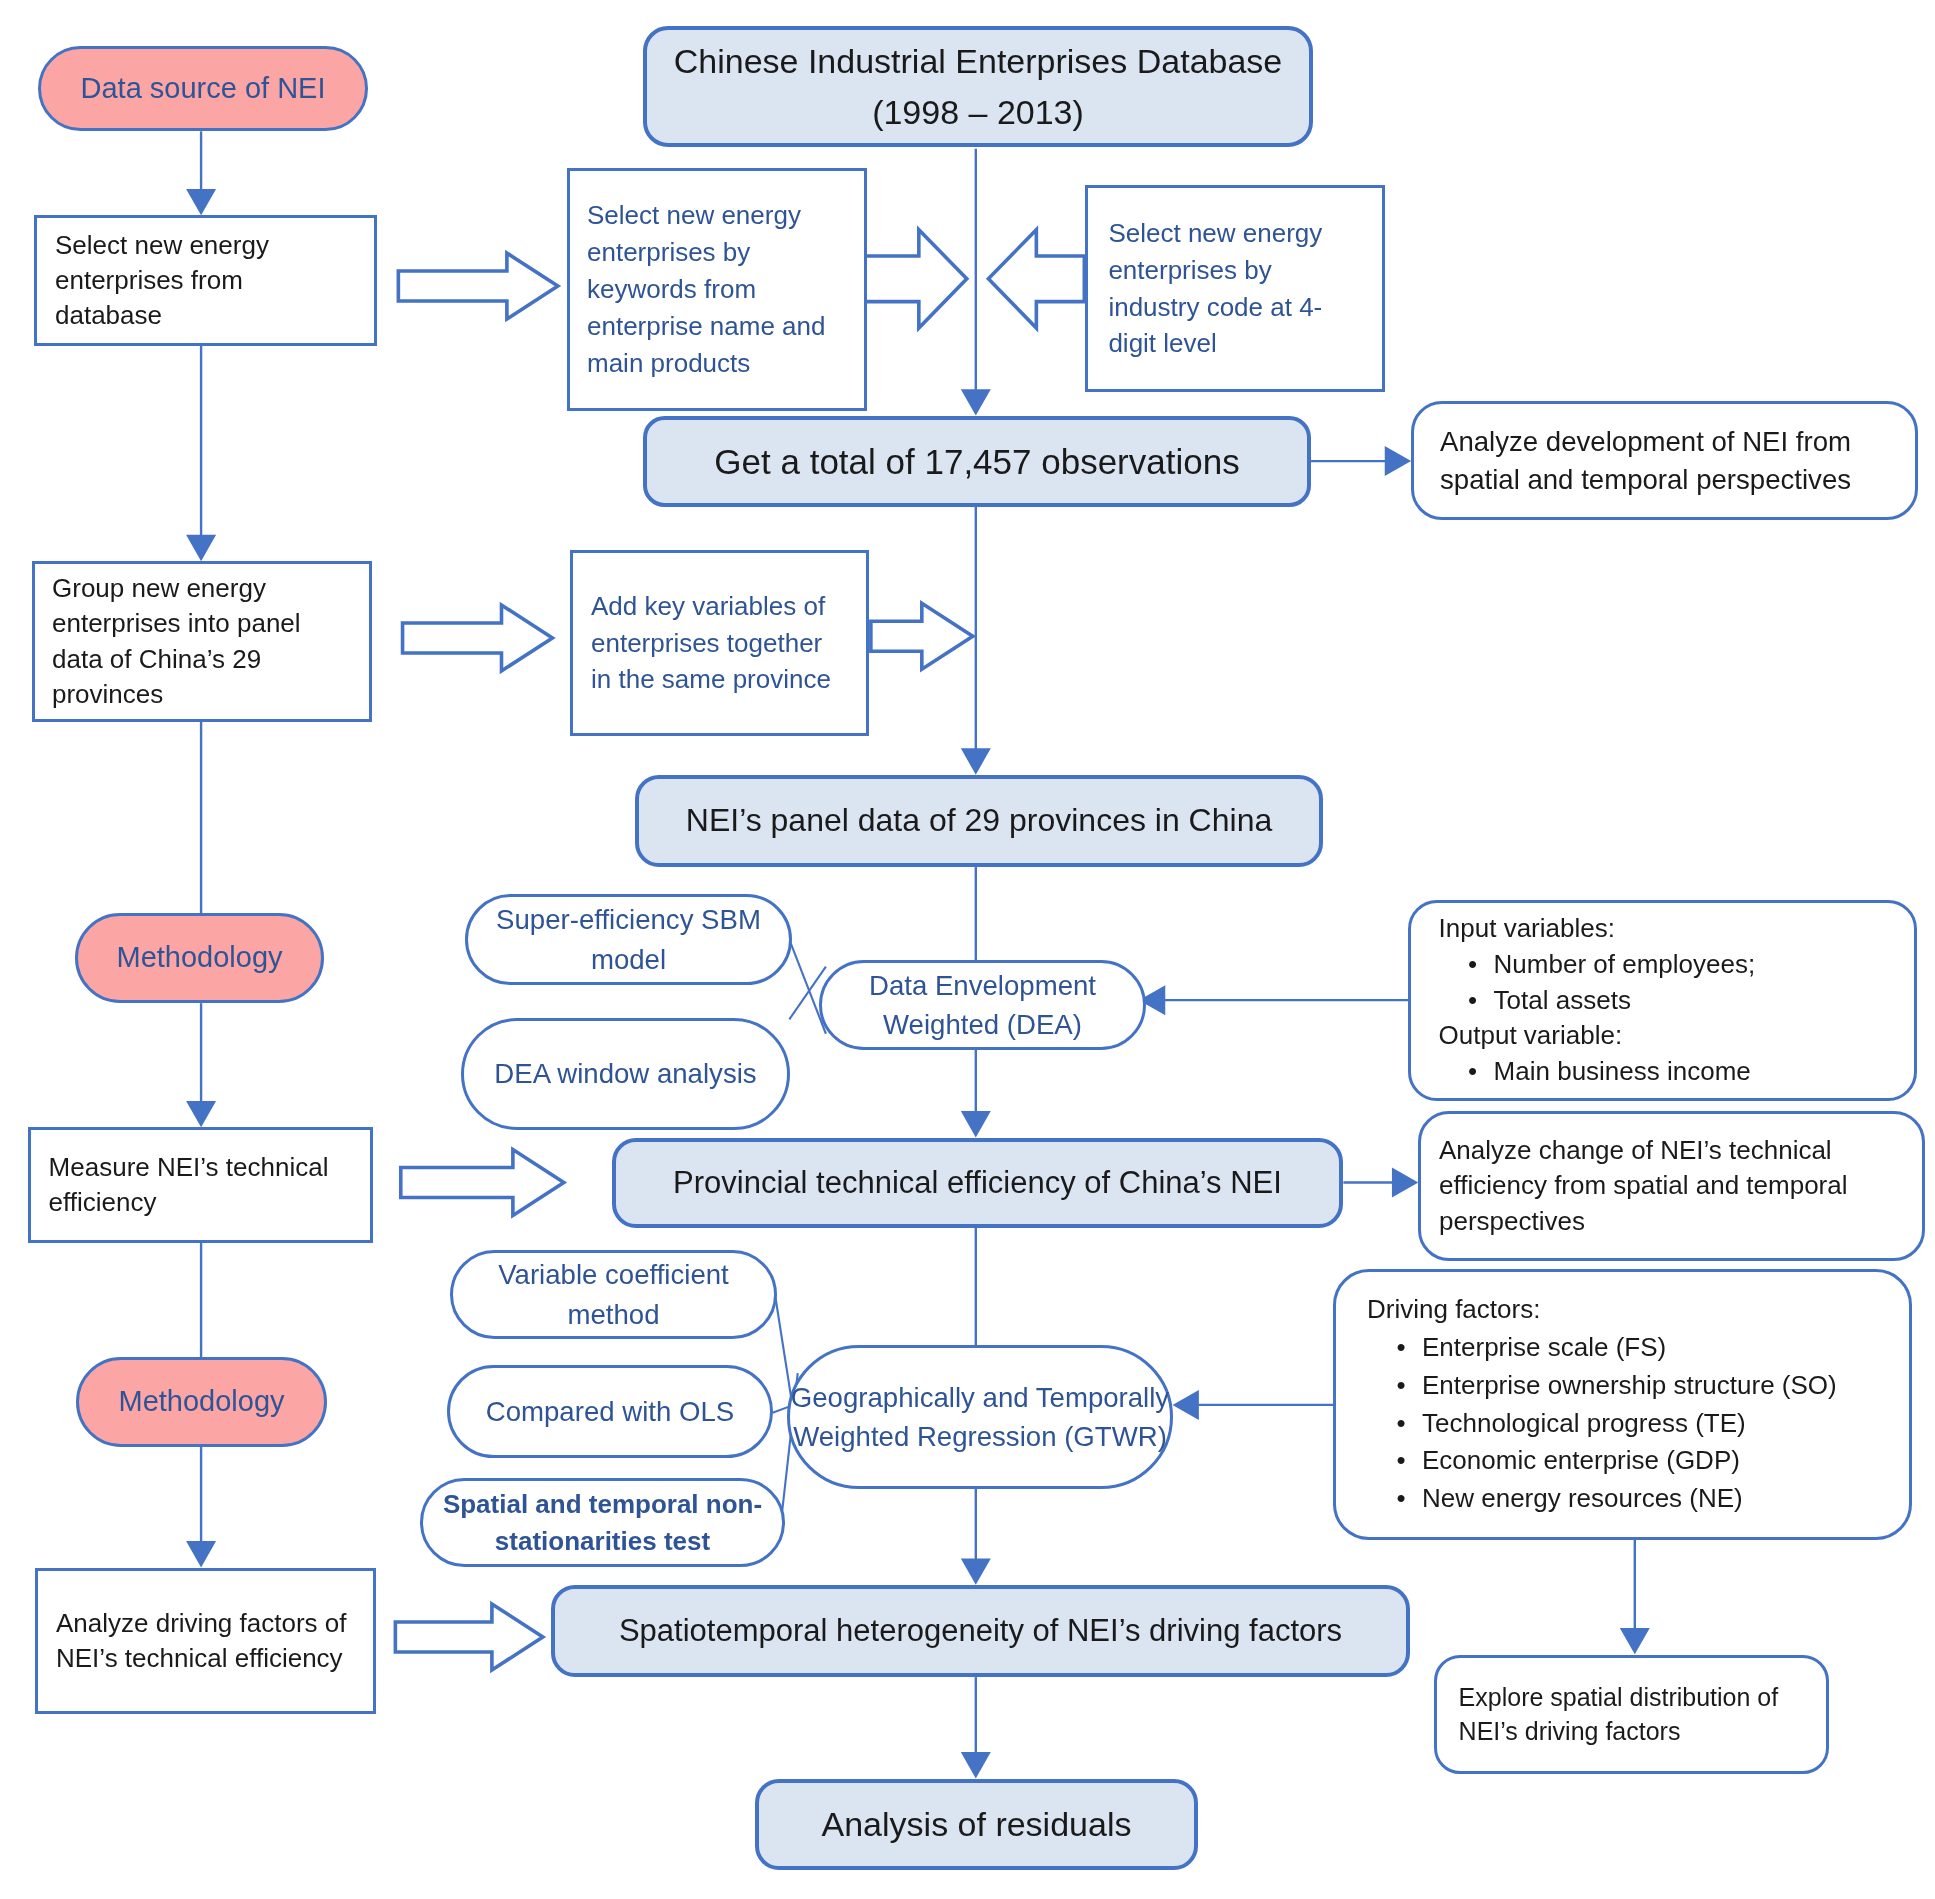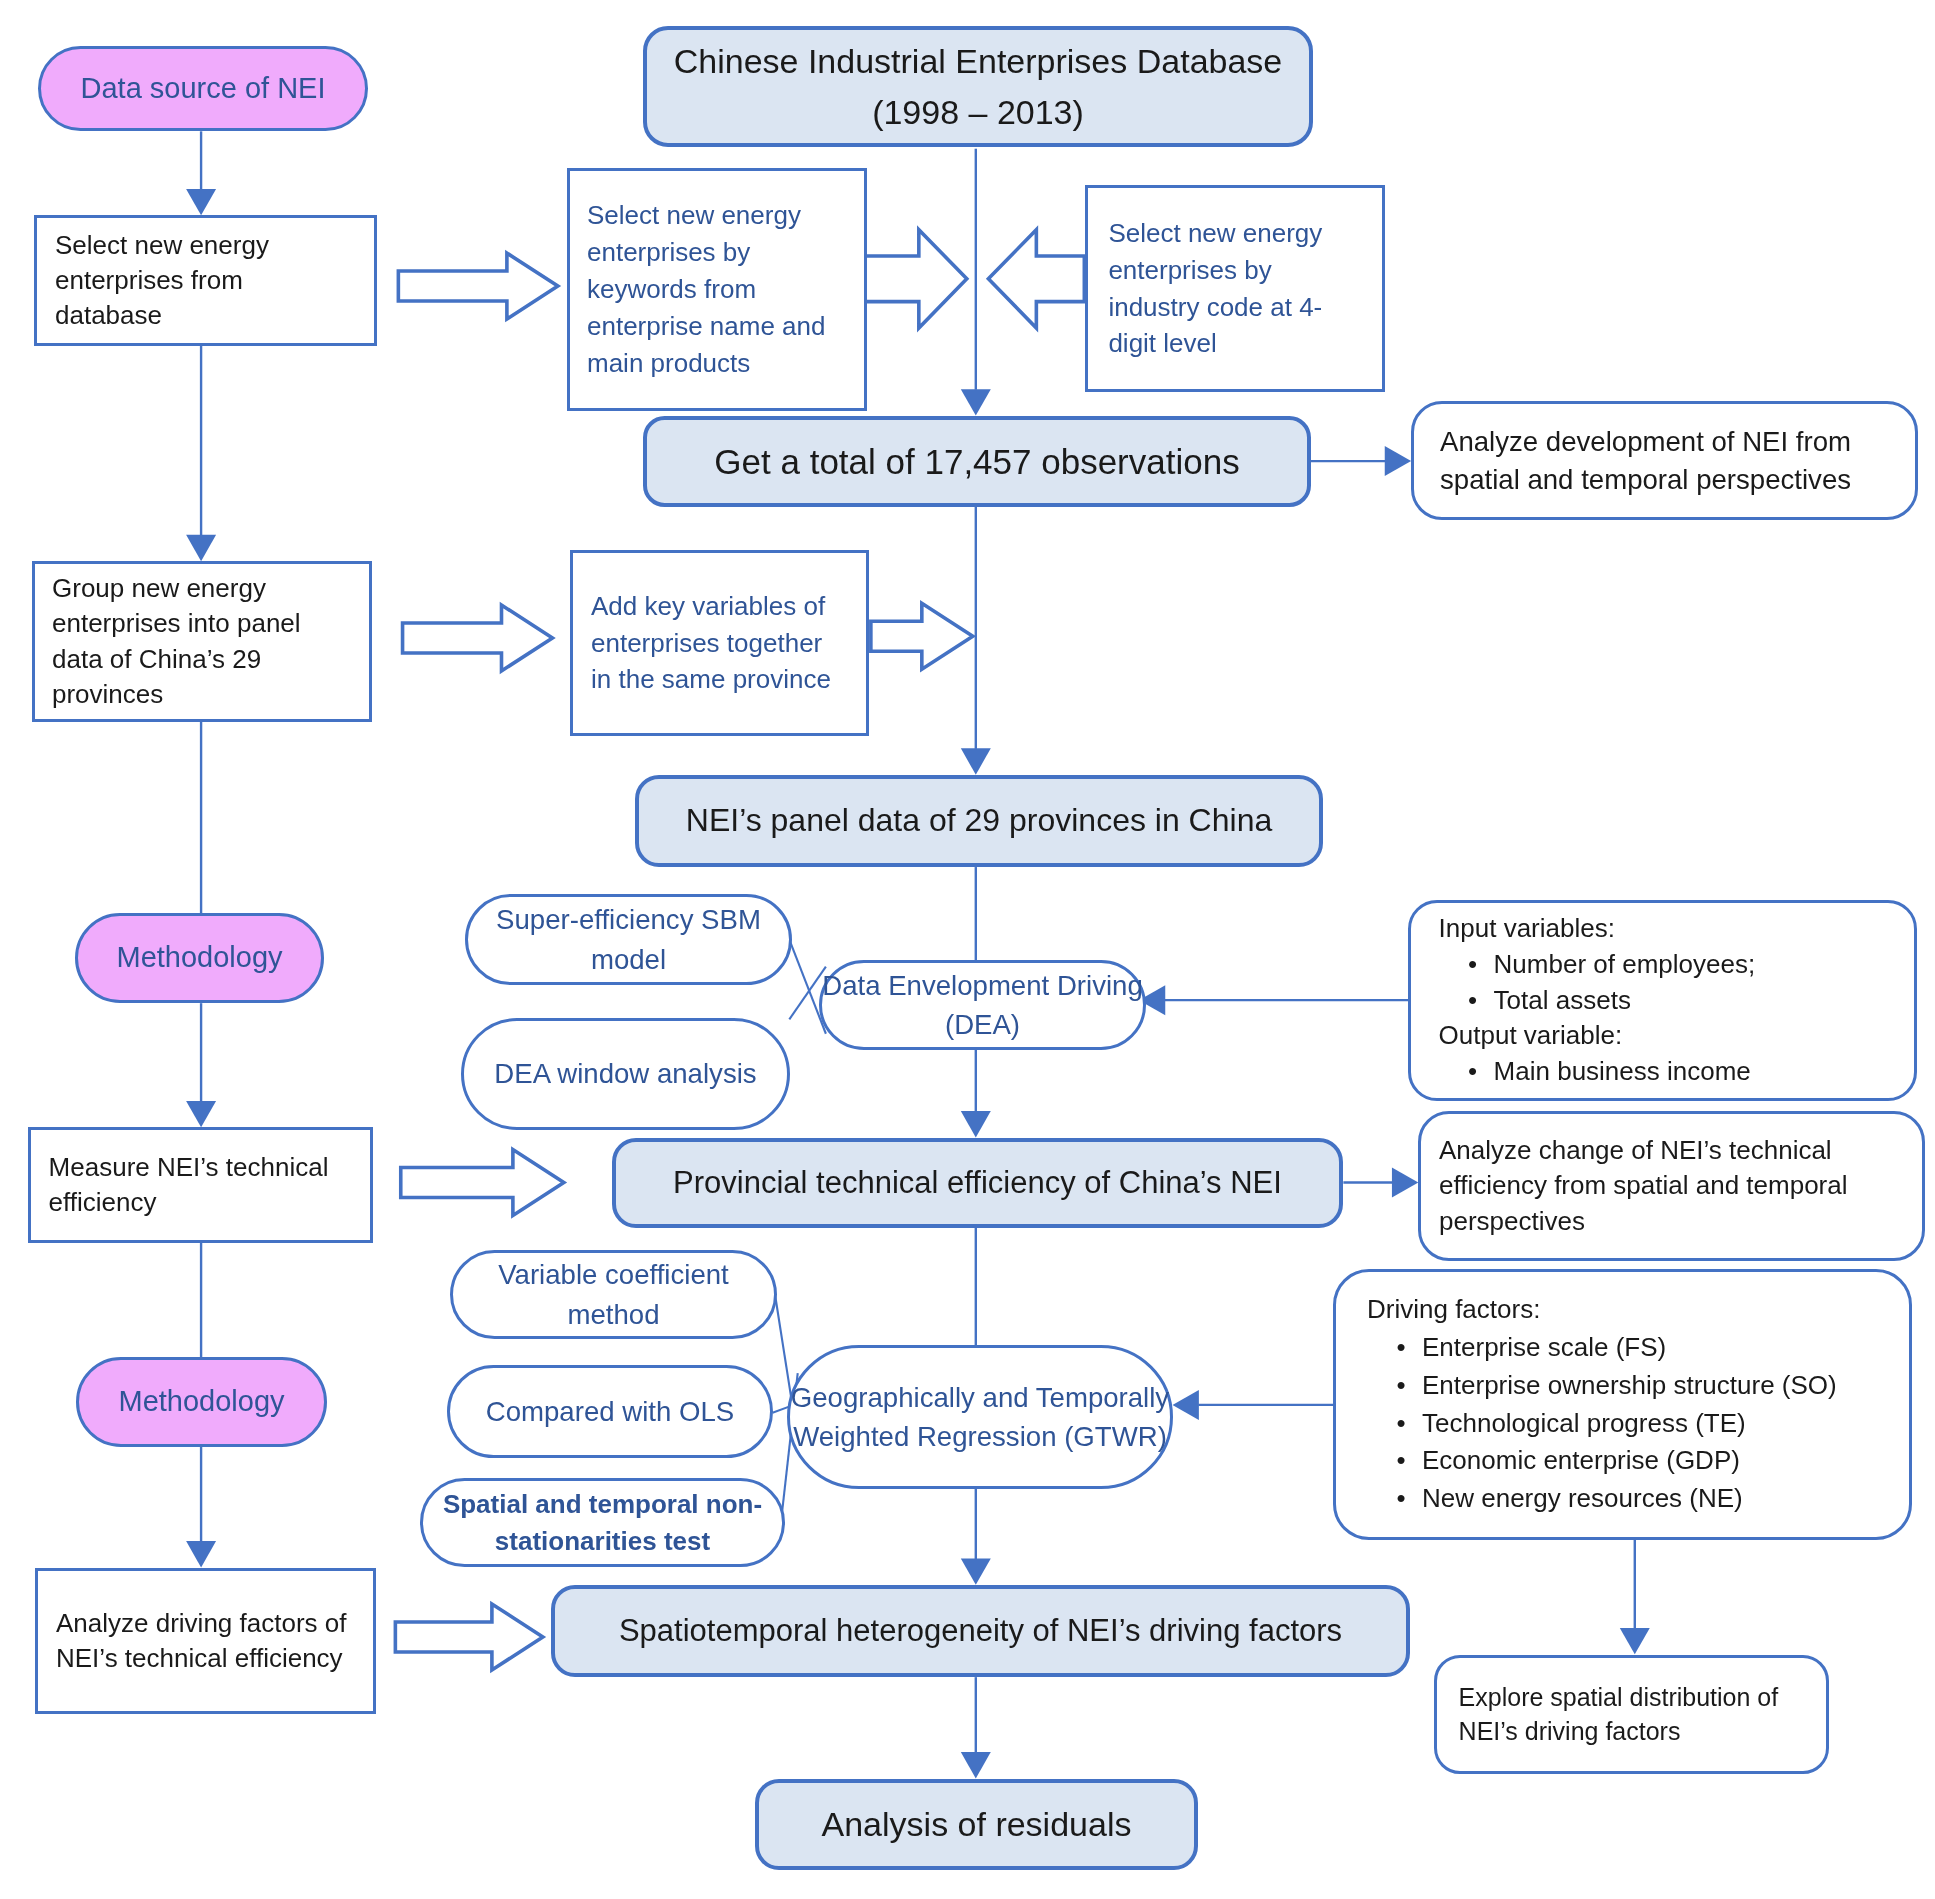--- a/index.html
+++ b/index.html
@@ -31,21 +31,21 @@
     border-radius:25px;
     color:var(--ink);
     text-align:center;
     align-items:center;
   }
   .white-round{
     background:#fff;border:3.6px solid var(--blue);
     border-radius:31px;color:var(--ink);
   }
   .pill{
-    background:#f0abfc;border:3.6px solid var(--blue);
+    background:#fca5a5;border:3.6px solid var(--blue);
     border-radius:599px;color:var(--blue-text);
     text-align:left;align-items:center;
   }
   .oval{
     background:#fff;border:3.6px solid var(--blue);
     border-radius:599px;color:var(--blue-text);
     text-align:center;align-items:center;line-height:1.42;
   }
   .brow{display:flex;align-items:flex-start;padding-left:13px;}
   .brow .bullet{flex:0 0 42px;text-align:center;}
@@ -215,21 +215,21 @@
 
   <div class="node oval" style="left:465px;top:894px;width:327px;height:91px;font-size:27.6px;">
     <span>Super-efficiency SBM model</span>
   </div>
 
   <div class="node oval" style="left:461px;top:1018px;width:329px;height:112px;font-size:27.6px;">
     <span>DEA window analysis</span>
   </div>
 
   <div class="node oval" style="left:819px;top:960px;width:327px;height:90px;font-size:27.6px;">
-    <span>Data Envelopment Driving (DEA)</span>
+    <span>Data Envelopment Weighted (DEA)</span>
   </div>
 
   <div class="node white-round listbox" style="left:1408px;top:900px;width:509px;height:201px;font-size:26px;padding:14.4px 27.6px;line-height:1.38;border-radius:29px;">
     <span class="heading">Input variables:</span>
     <span class="brow">
       <span class="bullet">•</span>
       <span>Number of employees;</span>
     </span>
     <span class="brow">
       <span class="bullet">•</span>

